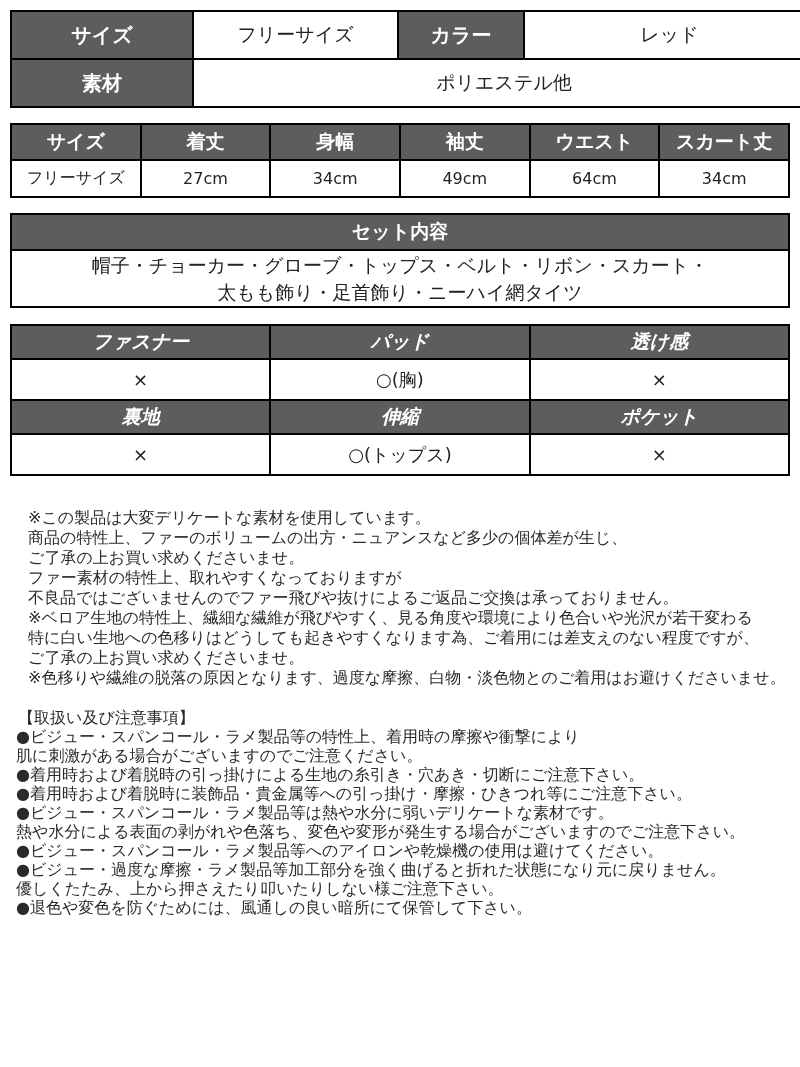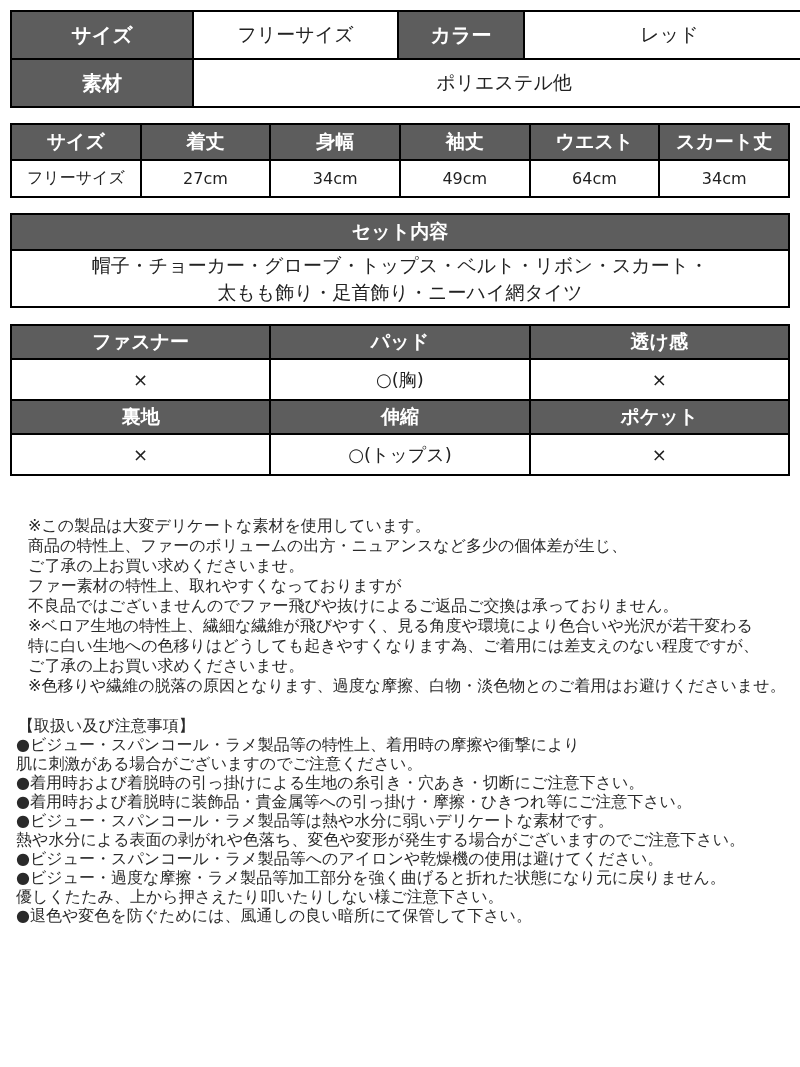--- a/index.html
+++ b/index.html
@@ -32,26 +32,26 @@
   .t2 .row-d td { height: 37px; font-size: 16px; }
 
   
   .t3 { margin-top: 15px; }
   .t3 .row-h td { height: 36px; font-size: 19px; font-family: Liberation Mono, monospace; }
   .t3 .row-d td { height: 57px; font-size: 19px; white-space: normal; }
   .t3 .row-d .line { line-height: 27px; }
 
   
   .t4 { margin-top: 16px; }
-  .t4 .row-h td { height: 34px; font-size: 19px; }
+  .t4 .row-h td { height: 34px; font-size: 19px; font-style: italic; }
   .t4 .row-d td { height: 41px; font-size: 18px; }
 
   
   .notes-1 {
-    margin-top: 40px;
+    margin-top: 32px;
     padding-left: 18px;
     font-size: 16px;
     line-height: 20px;
     color: #2a2a2a;
     white-space: nowrap;
   }
   .notes-2 {
     margin-top: 20px;
     padding-left: 6px;
     font-size: 16px;

